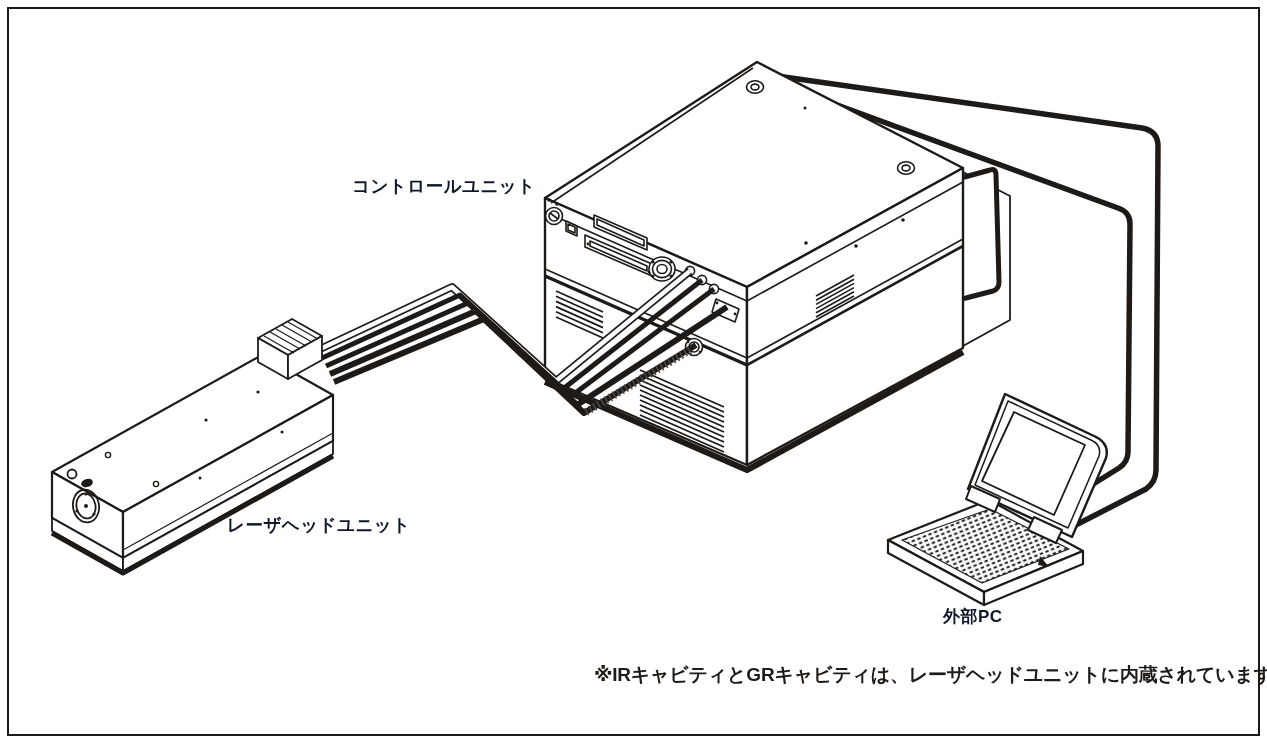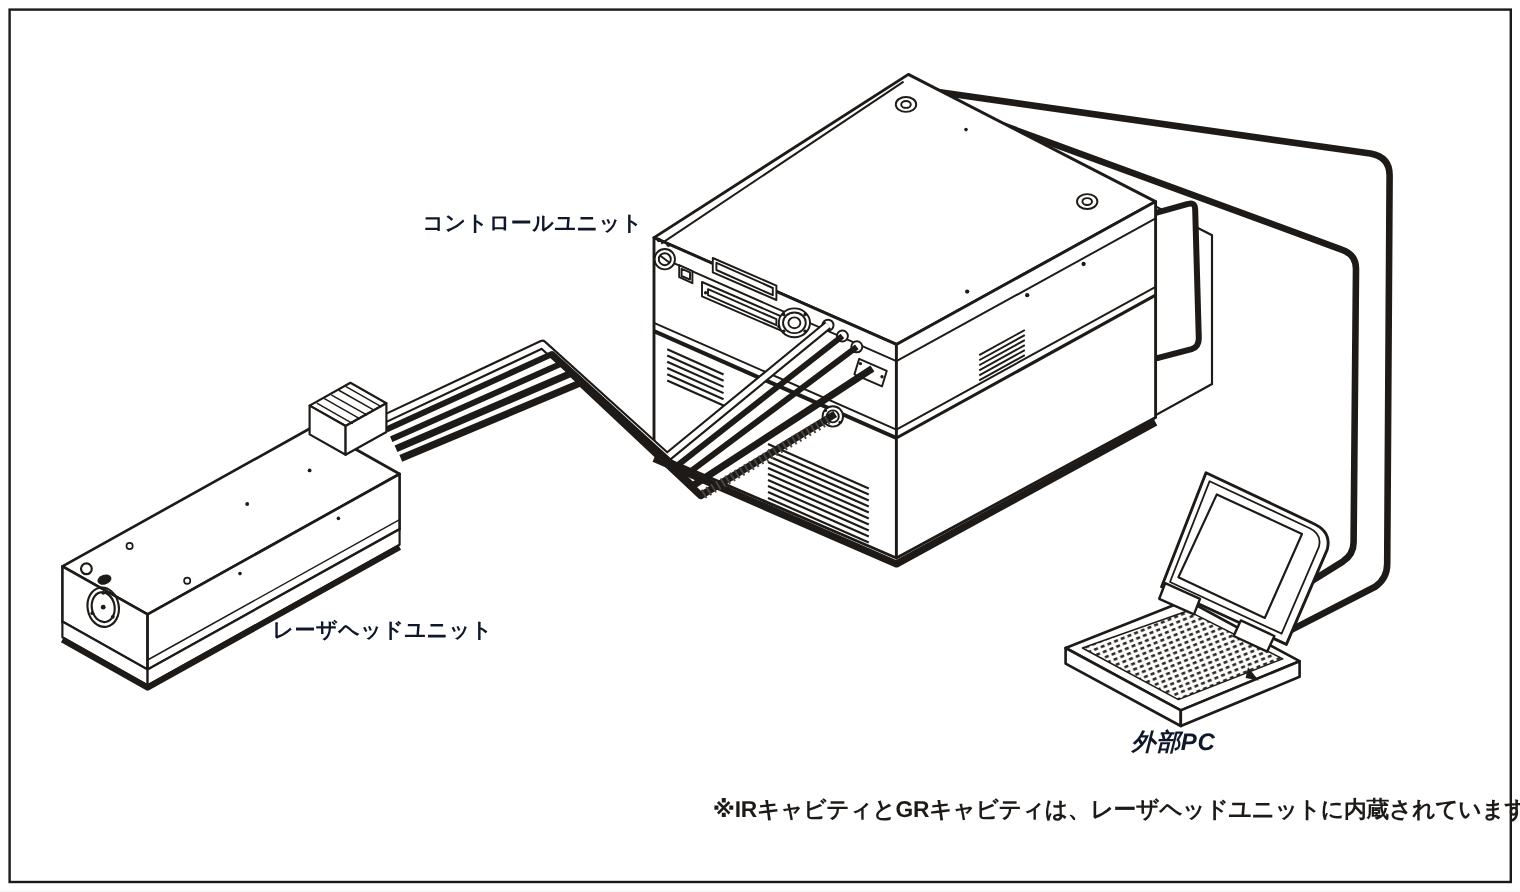--- a/index.html
+++ b/index.html
@@ -10,21 +10,21 @@
   }
   .frame{
     position:absolute;left:7px;top:7px;right:7px;bottom:7px;
     border:2.5px solid #1a1a1a;pointer-events:none;
   }
   .art{position:absolute;left:0;top:0;width:1267px;height:743px;}
   .lbl{
     position:absolute;color:#0f172a;font-weight:bold;white-space:nowrap;
     font-size:17.5px;letter-spacing:0.5px;line-height:1.1;
   }
-  .lbl.big{font-size:20px;font-style:italic;}
+  .lbl.big{font-size:17px;}
   .note{
     position:absolute;color:#1e1a17;font-weight:bold;white-space:nowrap;
     font-size:19px;letter-spacing:-0.2px;
   }
   svg *{vector-effect:none;}
 </style>
 </head>
 <body>
 
 <div class="stage">

